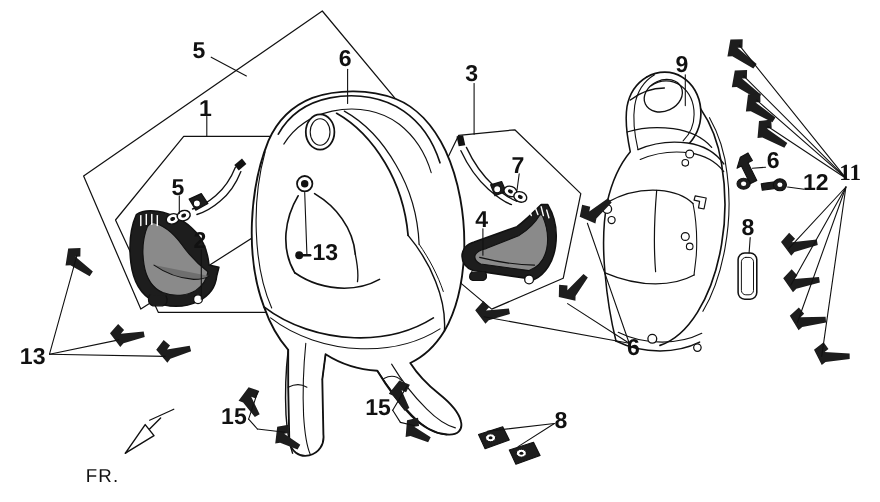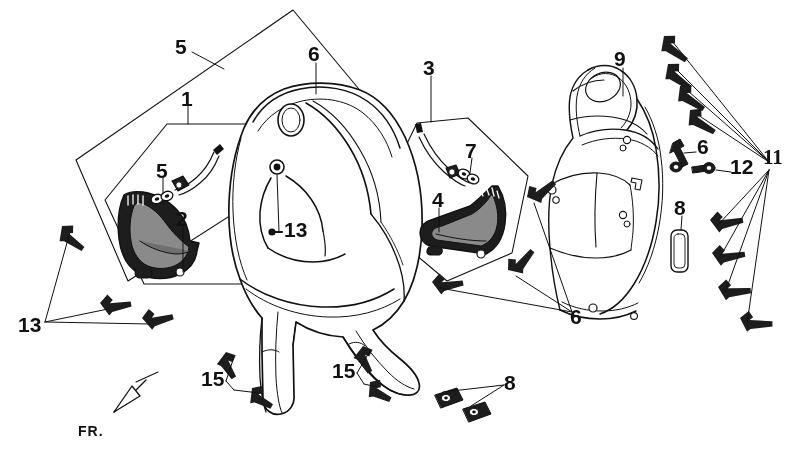--- a/index.html
+++ b/index.html
@@ -18,22 +18,22 @@
     font-size:21px;
     color:#111111;
     line-height:1;
     letter-spacing:0px;
     white-space:nowrap;
     user-select:none;
   }
   .fr{
     position:absolute;
     font-family:"Liberation Sans", sans-serif;
-    font-weight:700;
-    font-size:14px;
+    font-weight:400;
+    font-size:17px;
     color:#111111;
     letter-spacing:1px;
     white-space:nowrap;
   }
 </style>
 </head>
 <body>
 
 <div id="stage">
 

